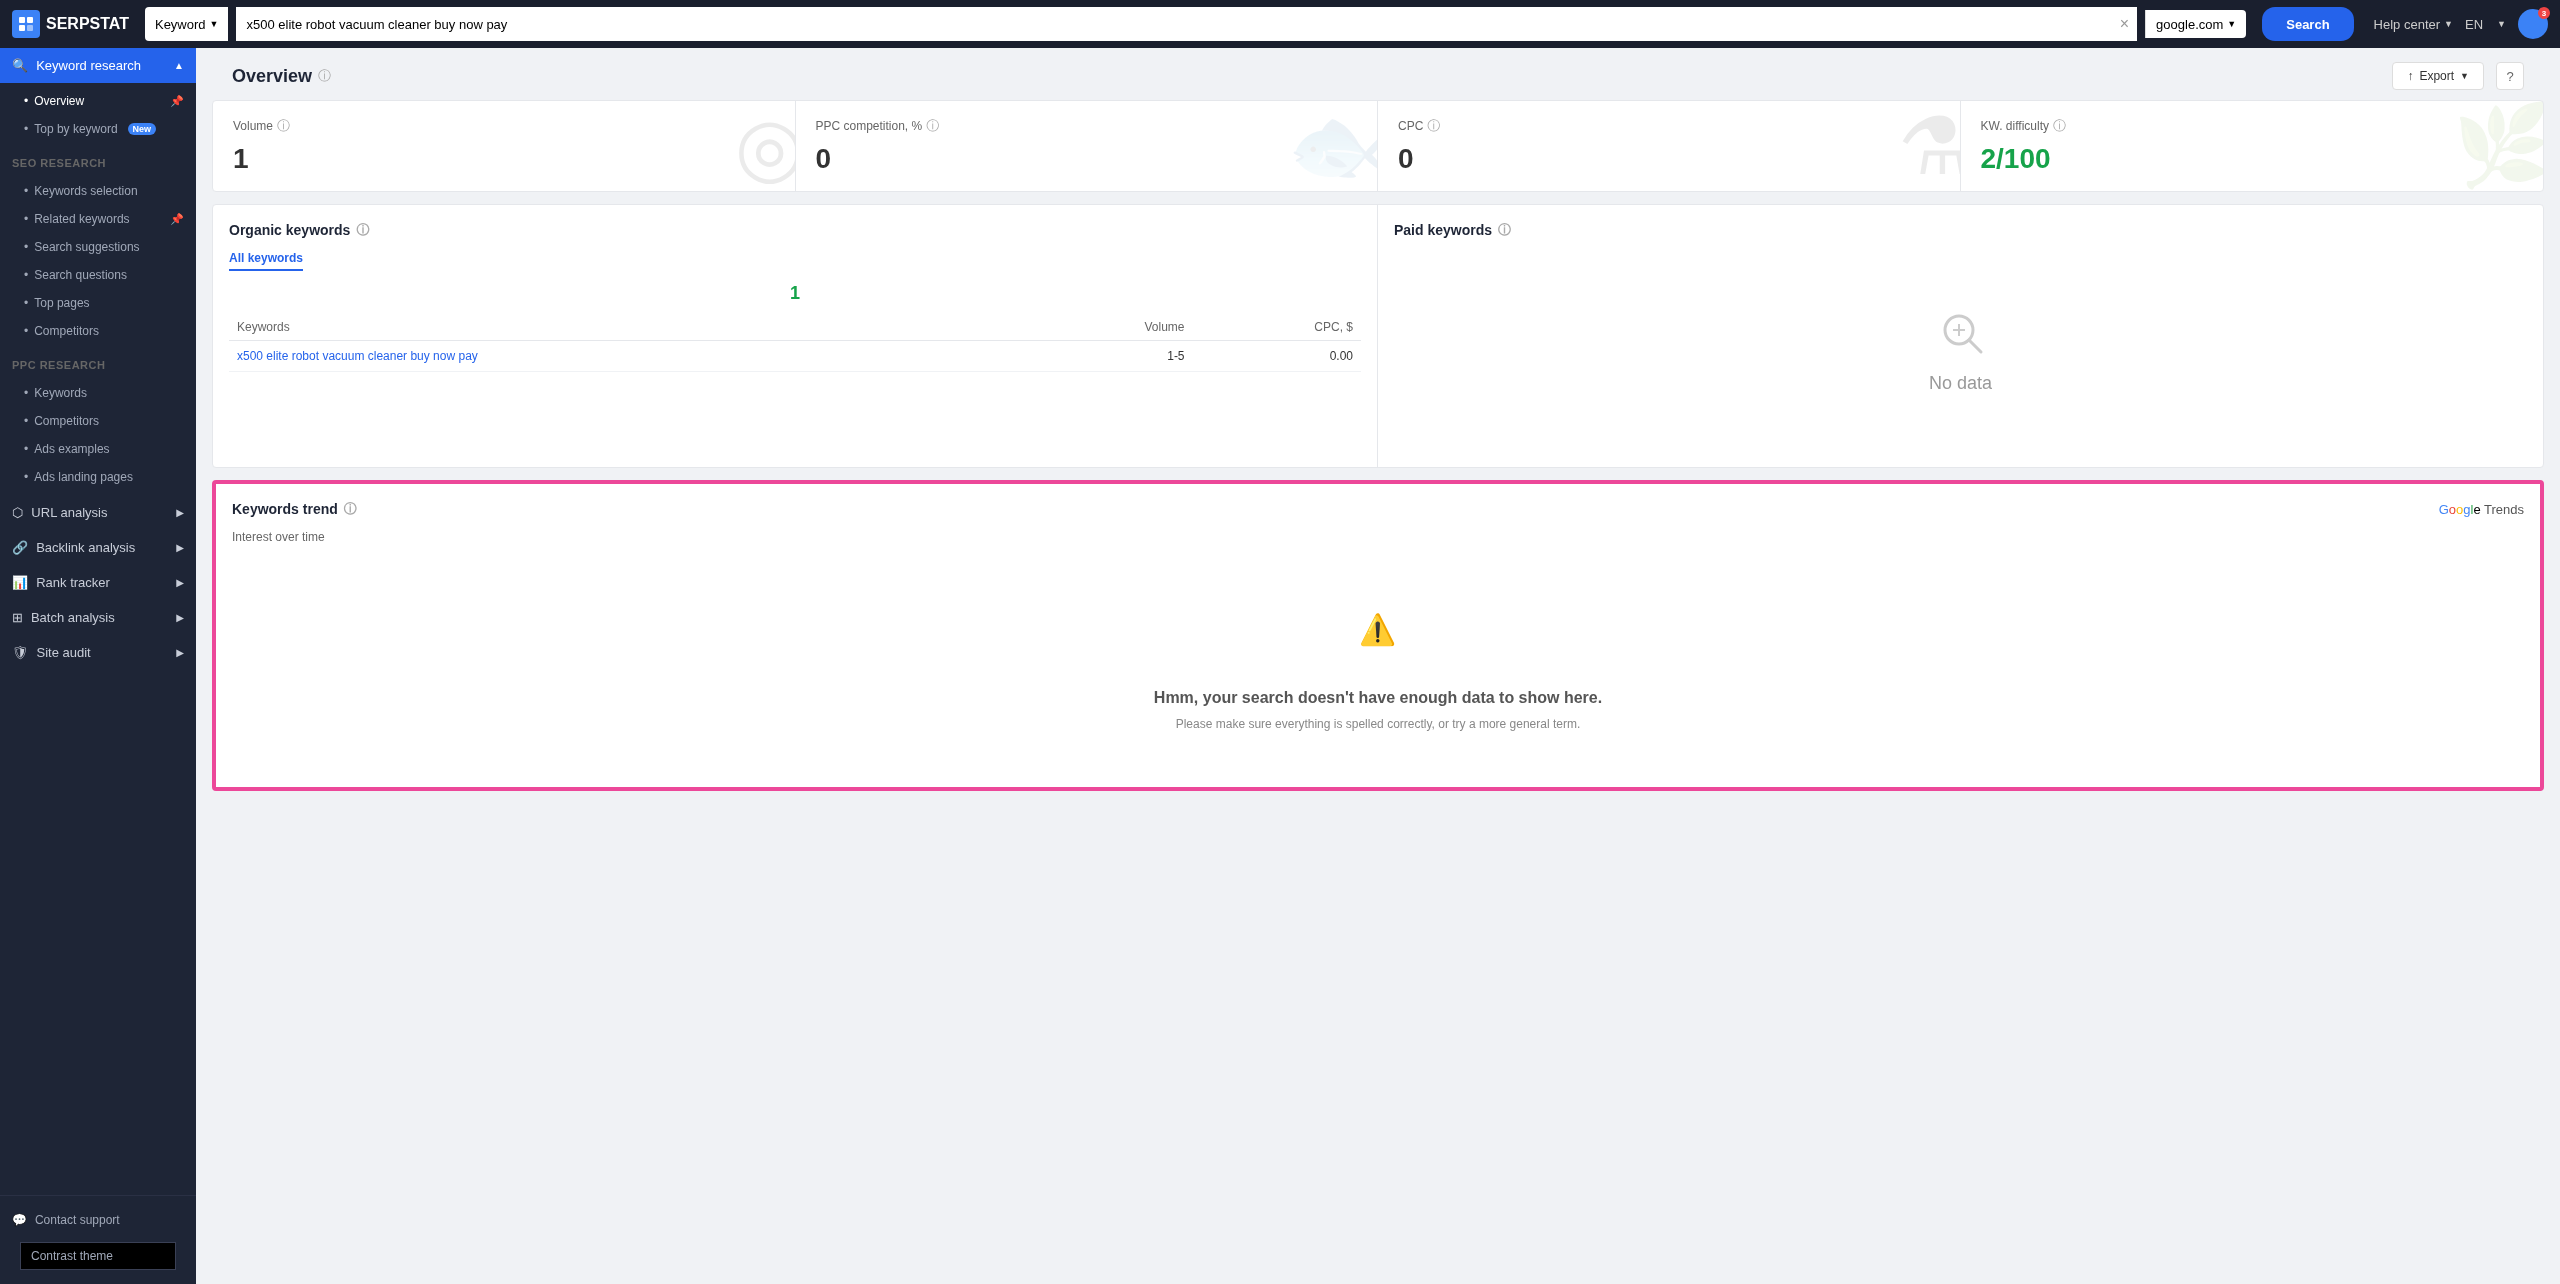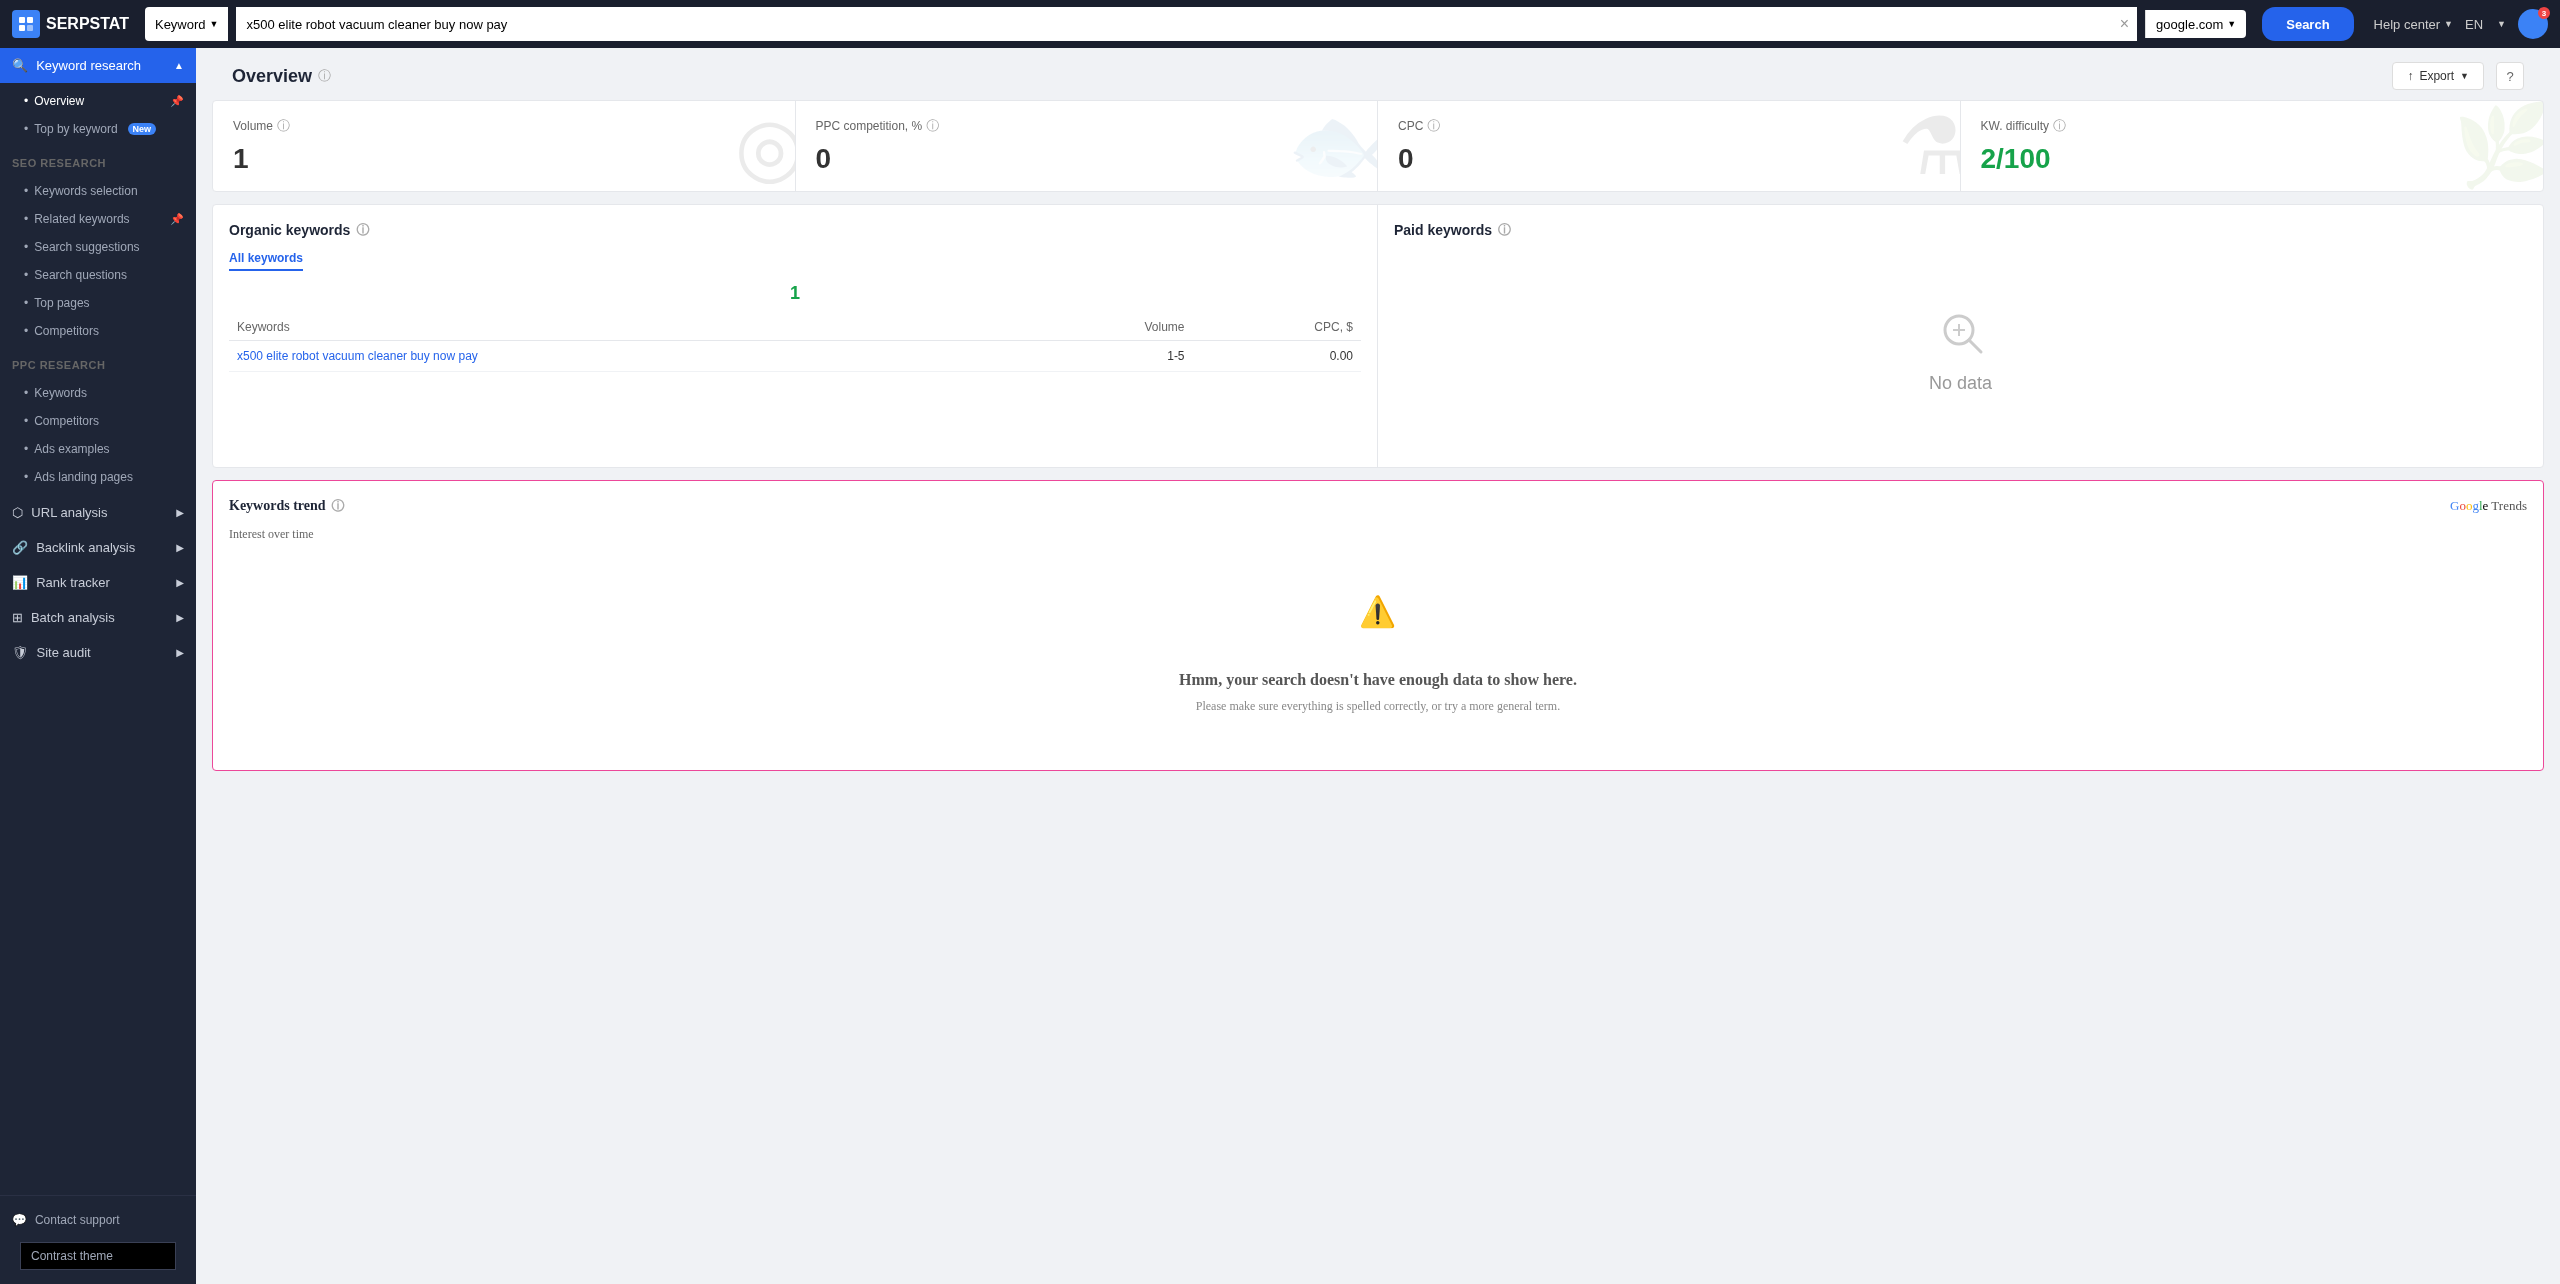--- a/index.html
+++ b/index.html
@@ -77,30 +77,30 @@
     .kw-table td { padding: 8px; border-bottom: 1px solid #f0f2f5; }
     .kw-table td:not(:first-child) { text-align: right; color: #333; }
     .kw-link { color: #2563eb; text-decoration: none; font-size: 12px; }
 
     
     .no-data { display: flex; flex-direction: column; align-items: center; justify-content: center; height: 200px; color: #999; gap: 8px; }
     .no-data-icon { font-size: 36px; color: #ccc; }
     .no-data-text { font-size: 18px; color: #999; }
 
     
-    .trend-section { background: #fff; border: 1px solid #ec4899; border-radius: 4px; padding: 16px; font-family: Liberation Serif, serif; }
+    .trend-section { background: #fff; border: 4px solid #ec4899; border-radius: 4px; padding: 16px; }
     .trend-header { display: flex; align-items: center; justify-content: space-between; margin-bottom: 12px; }
     .trend-title { font-size: 14px; font-weight: 600; color: #1e2536; display: flex; align-items: center; gap: 6px; }
     .google-trends { font-size: 13px; }
     .google-trends span:first-child { color: #4285f4; }
     .google-trends span:nth-child(2) { color: #ea4335; }
     .google-trends span:nth-child(3) { color: #fbbc05; }
     .google-trends span:nth-child(4) { color: #4285f4; }
     .google-trends span:last-child { color: #555; }
-    .interest-label { font-size: 12px; color: #666; margin-bottom: 12px; }
+    .interest-label { font-size: 12px; color: #666; margin-bottom: 28px; }
     .trend-empty { display: flex; flex-direction: column; align-items: center; justify-content: center; padding: 40px; gap: 10px; }
     .trend-icon { font-size: 30px; color: #888; }
     .trend-msg { font-size: 16px; font-weight: 600; color: #555; text-align: center; margin-top: 32px; }
     .trend-sub { font-size: 12px; color: #888; text-align: center; }
 
     .sidebar-section-wrap { }
 
     .content-wrap { padding: 0 16px 16px; }
 
     select { cursor: pointer; }

